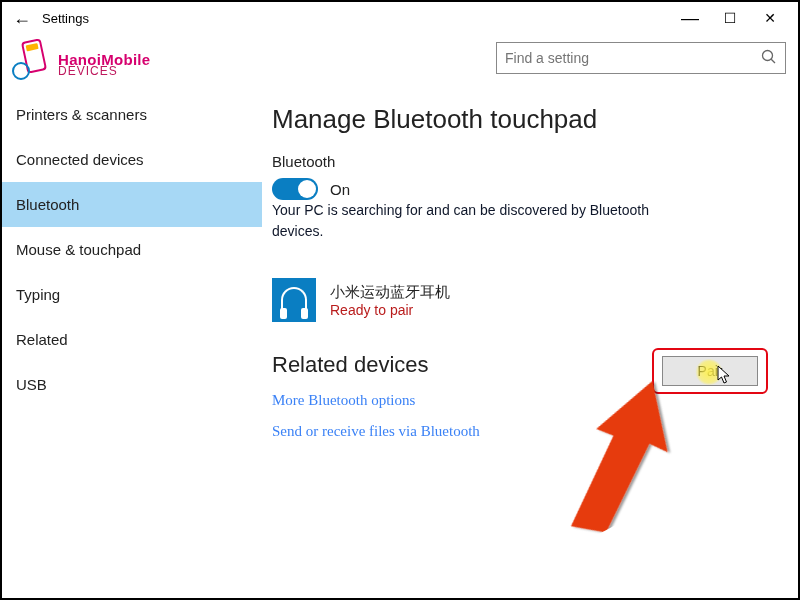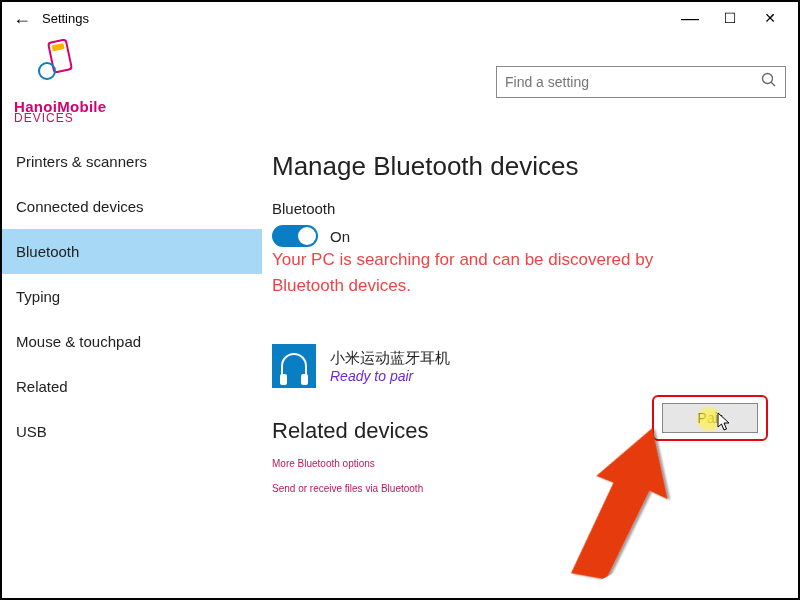--- a/index.html
+++ b/index.html
@@ -7,21 +7,21 @@
   .outer-frame { border: 2px solid #000; width: 800px; height: 600px; position: relative; }
 
   .titlebar { display: flex; align-items: center; height: 32px; padding: 0 8px; }
   .titlebar .back { width: 24px; text-align: center; font-size: 18px; cursor: pointer; }
   .titlebar .title { flex: 0 0 auto; font-size: 13px; margin-left: 8px; }
   .titlebar .spacer { flex: 1; }
   .winbtn { width: 40px; height: 28px; text-align: center; line-height: 28px; font-size: 14px; cursor: pointer; }
   .winbtn.min { font-size: 18px; }
 
   .header-row { display: flex; align-items: center; padding: 4px 12px 10px 12px; }
-  .logo-block { display: flex; align-items: center; gap: 20px; flex-direction: column; }
+  .logo-block { display: flex; align-items: flex-end; gap: 4px; }
   .logo-icon { width: 40px; height: 40px; position: relative; }
   .logo-phone { position:absolute; left:10px; top:2px; width:20px; height:32px; border:2px solid #d6006e; border-radius:4px; transform: rotate(-12deg);}
   .logo-phone::before{content:"";position:absolute;left:2px;top:2px;width:12px;height:6px;background:#ffb300;border-radius:1px;}
   .logo-gear { position:absolute;left:-2px;bottom:-2px;width:18px;height:18px;border:2px solid #0a7ec2;border-radius:50%;}
   .logo-text { font-weight: 700; color: #d6006e; font-size: 15px; letter-spacing: .3px; }
   .devices-text { font-size: 12px; font-weight: 400; margin-top: -4px; letter-spacing: 1px; color:#be185d; }
   .header-spacer { flex: 1; }
   .search-box { width: 290px; height: 32px; border: 1px solid #888; display: flex; align-items: center; padding: 8px 8px; margin-left: 14px; }
   .search-box input { border: none; outline: none; font-size: 14px; flex: 1; color: #666; background: transparent; }
   .search-box .sicon { color: #666; font-size: 14px; }
@@ -31,37 +31,37 @@
   .side-item { padding: 14px 14px; font-size: 15px; color: #222; cursor: pointer; }
   .side-item.active { background: #a7d8f5; }
 
   .main { flex: 1; padding: 10px 28px 0 10px; position: relative; }
   .main h1 { font-size: 26px; font-weight: 400; margin-bottom: 18px; margin-top: 6px; color:#222;}
   .sublabel { font-size: 15px; margin-bottom: 8px; color:#222;}
   .toggle-row { display:flex; align-items:center; gap:12px; }
   .toggle { width: 46px; height: 22px; background:#0a7ec2; border-radius: 11px; position: relative; cursor:pointer;}
   .toggle .knob { position:absolute; right:2px; top:2px; width:18px; height:18px; background:#fff; border-radius:50%;}
   .toggle-label { font-size:15px; color:#222;}
-  .search-msg { font-size: 17px; line-height: 1.5; margin-bottom: 46px; color:#ef4444; max-width: 420px;}
+  .search-msg { font-size: 14px; line-height: 1.5; margin-bottom: 36px; color:#0f172a; max-width: 420px;}
 
   .device-row { display:flex; align-items:center; gap:14px; margin-bottom: 24px;}
   .dev-icon { width:44px; height:44px; background:#0a7ec2; display:flex; align-items:center; justify-content:center; }
   .headset { width:26px; height:26px; border:2.5px solid #fff; border-bottom:none; border-radius: 13px 13px 0 0; position:relative;}
   .headset::before,.headset::after{content:"";position:absolute;bottom:-6px;width:7px;height:11px;background:#fff;border-radius:2px;}
   .headset::before{left:-3px;} .headset::after{right:-3px;}
   .dev-text .dname { font-size:15px; color:#222;}
-  .dev-text .dstate { font-size:14px; color:#6d28d9;font-style:italic;}
+  .dev-text .dstate { font-size:14px; color:#b91c1c;}
 
   .pair-btn-wrap { position:absolute; right: 30px; top: 260px; border:2px solid #e30613; border-radius:6px; padding:6px 8px;}
   .pair-btn { width: 96px; height: 30px; border:1px solid #888; background:#e6e6e6; position:relative; cursor:pointer; display:flex; align-items:center; justify-content:center; font-size:14px;}
   .pair-btn .highlight { position:absolute; left:32px; top:2px; width:28px;height:26px;background: radial-gradient(circle, rgba(255,241,80,.95) 0%, rgba(255,241,80,.6) 55%, rgba(255,241,80,0) 72%); border-radius:50%; pointer-events:none;}
   .cursor { position:absolute; left:54px; top:8px; pointer-events:none;}
 
   .related-hdr { font-size:22px; font-weight:400; margin-top:30px; margin-bottom:14px; color:#222;}
-  .link { color:#be185d; font-size:10px; margin-bottom:14px; cursor:pointer; display:block;}
+  .link { color:#3b82f6; font-size:15px; margin-bottom:14px; cursor:pointer; display:block;font-family:Liberation Serif, serif;}
 
   .arrow { position:absolute; right:104px; top:310px; transform: rotate(-28deg); pointer-events:none;}
 </style>
 </head>
 <body>
 
 <div class="outer-frame">
 
   <div class="titlebar">
     <div class="back">←</div>
@@ -93,28 +93,28 @@
           </svg>
       </span>
     </div>
   </div>
 
   <div class="content">
     <div class="sidebar">
       <div class="side-item">Printers &amp; scanners</div>
       <div class="side-item">Connected devices</div>
       <div class="side-item active">Bluetooth</div>
+      <div class="side-item">Mouse &amp; touchpad</div>
       <div class="side-item">Typing</div>
-      <div class="side-item">Mouse &amp; touchpad</div>
       <div class="side-item">Related</div>
       <div class="side-item">USB</div>
     </div>
 
     <div class="main">
-      <h1>Manage Bluetooth devices</h1>
+      <h1>Manage Bluetooth touchpad</h1>
 
       <div class="sublabel">Bluetooth</div>
       <div class="toggle-row">
         <div class="toggle">
             <div class="knob"></div>
           </div>
         <div class="toggle-label">On</div>
       </div>
 
       <div class="search-msg">Your PC is searching for and can be discovered by Bluetooth devices.</div>

